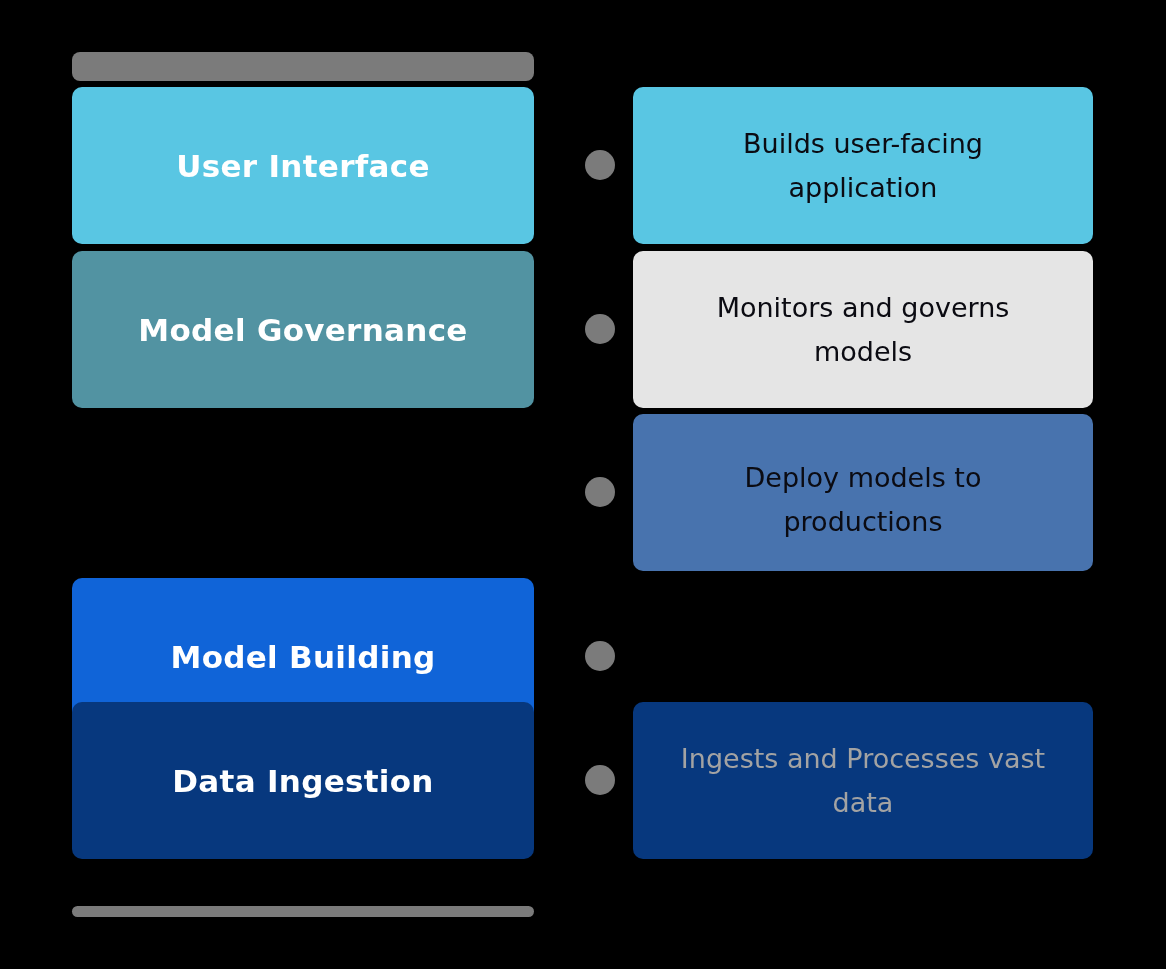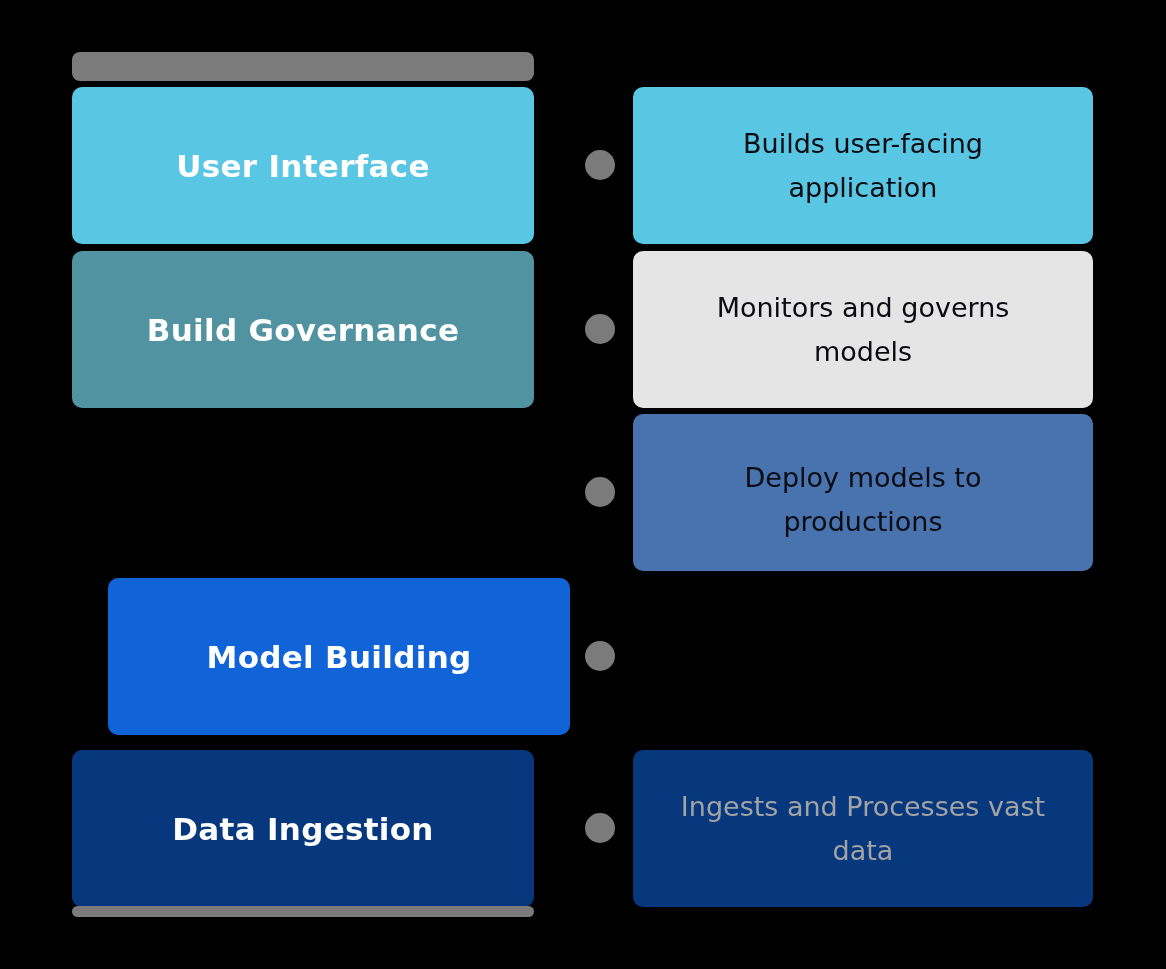--- a/index.html
+++ b/index.html
@@ -34,21 +34,21 @@
   .row {
     position: absolute;
     left: 0;
     width: 1166px;
     height: 157px;
   }
   .row.r0 { top: 87px; padding-left: 23px; }
   .row.r1 { top: 251px; }
   .row.r2 { top: 414px; }
   .row.r3 { top: 578px; }
-  .row.r4 { top: 750px; }
+  .row.r4 { top: 702px; }
   .layer-box {
     position: absolute;
     left: 72px;
     top: 0;
     width: 462px;
     height: 157px;
     border-radius: 10px;
     display: flex;
     align-items: center;
     justify-content: center;
@@ -102,37 +102,37 @@
       <span class="layer-title" style="color: rgb(255, 255, 255);">User Interface</span>
     </div>
     <div class="connector-dot" style="background-color: rgb(123, 123, 123);"></div>
     <div class="desc-box" style="background-color: rgb(89, 198, 227);">
       <span class="desc-text" style="color: rgb(11, 11, 18);">Builds user-facing application</span>
     </div>
   </div>
 
   <div class="row r1">
     <div class="layer-box" style="background-color: rgb(82, 147, 162);">
-      <span class="layer-title" style="color: rgb(255, 255, 255);">Build Governance</span>
+      <span class="layer-title" style="color: rgb(255, 255, 255);">Model Governance</span>
     </div>
     <div class="connector-dot" style="background-color: rgb(123, 123, 123);"></div>
     <div class="desc-box" style="background-color: #e5e5e5;">
       <span class="desc-text" style="color: rgb(11, 11, 18);">Monitors and governs models</span>
     </div>
   </div>
 
   <div class="row r2">
     <div class="connector-dot" style="background-color: rgb(123, 123, 123);"></div>
     <div class="desc-box" style="background-color: rgb(72, 115, 174);">
       <span class="desc-text" style="color: rgb(11, 11, 18); margin-top: 15px;">Deploy models to productions</span>
     </div>
   </div>
 
   <div class="row r3">
-    <div class="layer-box" style="background-color: rgb(16, 100, 216); margin-left: 36px;">
+    <div class="layer-box" style="background-color: rgb(16, 100, 216);">
       <span class="layer-title" style="color: rgb(255, 255, 255);">Model Building</span>
     </div>
     <div class="connector-dot" style="background-color: rgb(123, 123, 123);"></div>
   </div>
 
   <div class="row r4">
     <div class="layer-box" style="background-color: rgb(7, 56, 126);">
       <span class="layer-title" style="color: rgb(255, 255, 255);">Data Ingestion</span>
     </div>
     <div class="connector-dot" style="background-color: rgb(123, 123, 123);"></div>

